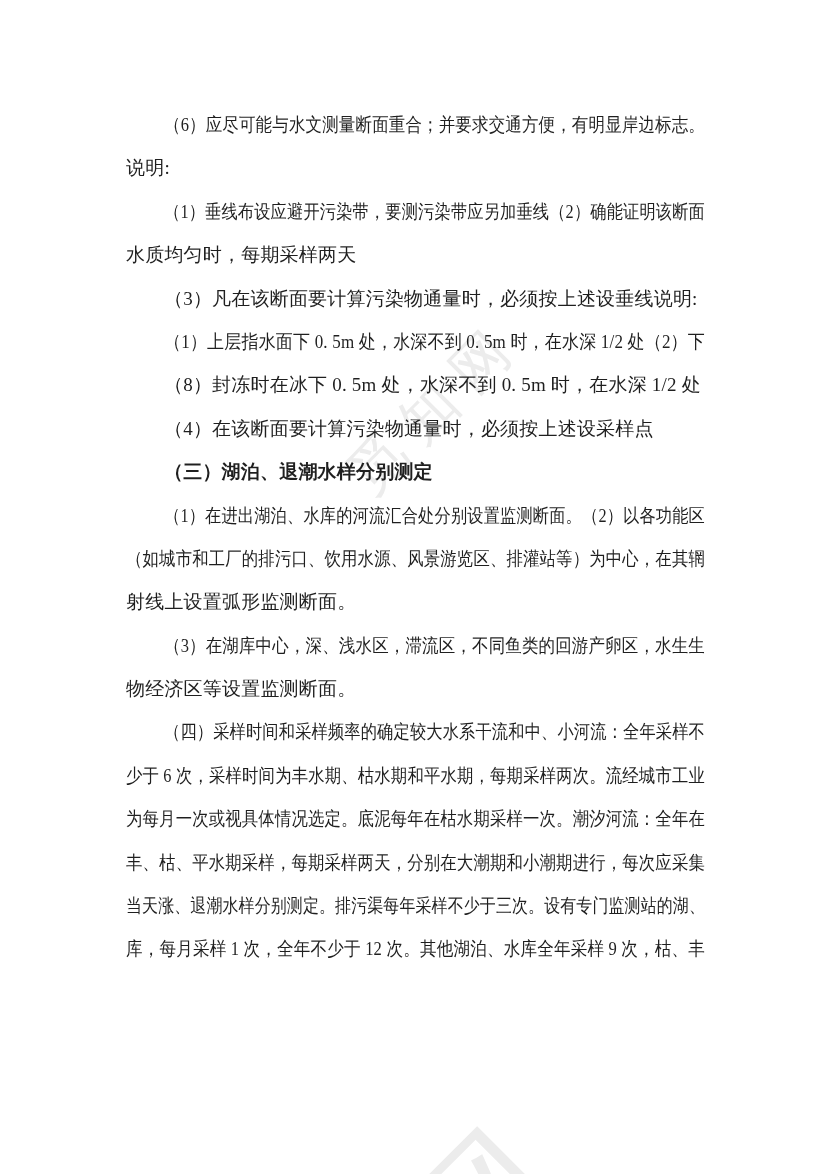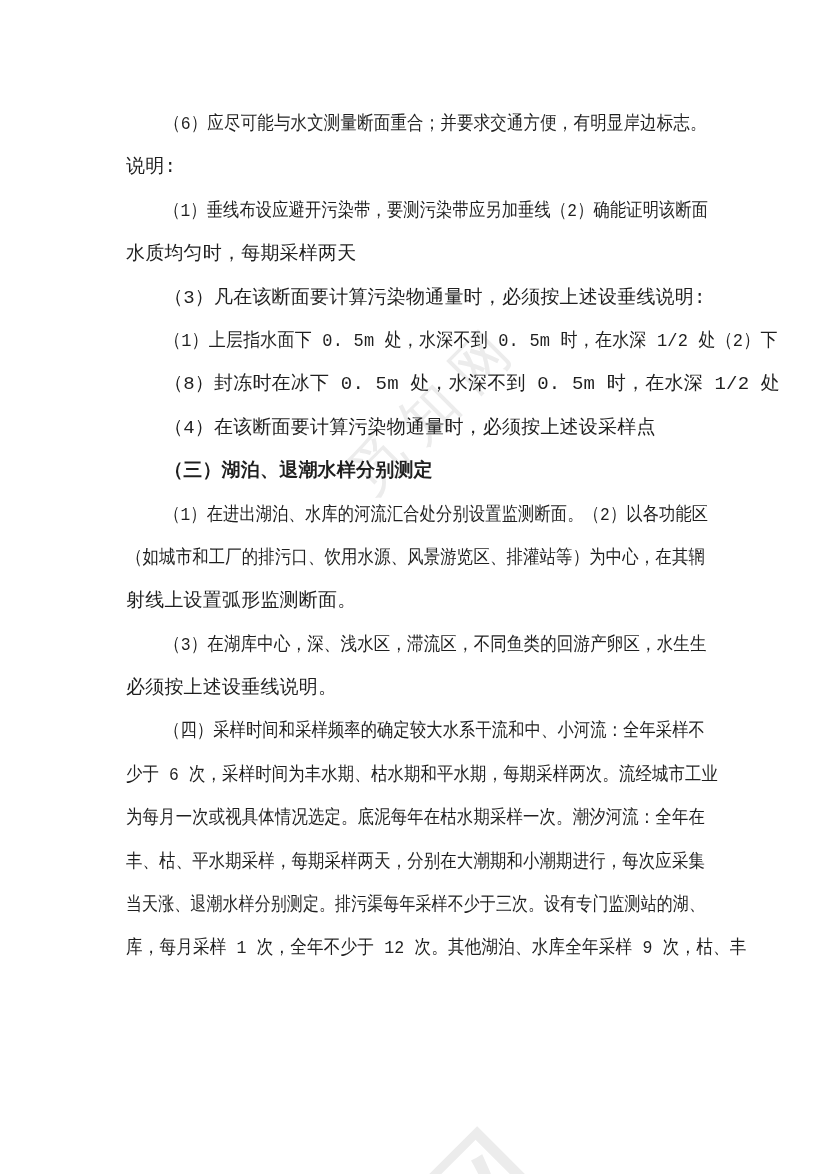--- a/index.html
+++ b/index.html
@@ -13,21 +13,20 @@
     height: 1174px;
     background: var(--bg, #ffffff);
     overflow: hidden;
     font-family: "Liberation Serif", "DejaVu Serif", serif;
   }
   .doc-body {
     position: absolute;
     left: 126px;
     top: 103px;
     width: 579px;
-    font-family: Liberation Mono, monospace;
   }
   .line {
     position: relative;
     height: 43.4px;
     line-height: 43.4px;
     font-size: 19px;
     color: var(--text-color, #1f1f1f);
     white-space: nowrap;
     text-align: left;
   }
@@ -72,21 +71,21 @@
       <div class="line"><span class="txt">水质均匀时，每期采样两天</span></div>
       <div class="line indent"><span class="txt">（3）凡在该断面要计算污染物通量时，必须按上述设垂线说明:</span></div>
       <div class="line indent"><span class="txt" style="transform: scaleX(0.895487);">（1）上层指水面下 0. 5m 处，水深不到 0. 5m 时，在水深 1/2 处（2）下</span></div>
       <div class="line indent"><span class="txt">（8）封冻时在冰下 0. 5m 处，水深不到 0. 5m 时，在水深 1/2 处</span></div>
       <div class="line indent"><span class="txt">（4）在该断面要计算污染物通量时，必须按上述设采样点</span></div>
       <div class="line indent bold"><span class="txt">（三）湖泊、退潮水样分别测定</span></div>
       <div class="line indent"><span class="txt" style="transform: scaleX(0.853565);">（1）在进出湖泊、水库的河流汇合处分别设置监测断面。（2）以各功能区</span></div>
       <div class="line"><span class="txt" style="transform: scaleX(0.861607);">（如城市和工厂的排污口、饮用水源、风景游览区、排灌站等）为中心，在其辋</span></div>
       <div class="line"><span class="txt">射线上设置弧形监测断面。</span></div>
       <div class="line indent"><span class="txt" style="transform: scaleX(0.866835);">（3）在湖库中心，深、浅水区，滞流区，不同鱼类的回游产卵区，水生生</span></div>
-      <div class="line"><span class="txt">必须按上述设垂线说明。</span></div>
+      <div class="line"><span class="txt">物经济区等设置监测断面。</span></div>
       <div class="line indent"><span class="txt" style="transform: scaleX(0.853838);">（四）采样时间和采样频率的确定较大水系干流和中、小河流：全年采样不</span></div>
       <div class="line"><span class="txt" style="transform: scaleX(0.861087);">少于 6 次，采样时间为丰水期、枯水期和平水期，每期采样两次。流经城市工业</span></div>
       <div class="line"><span class="txt" style="transform: scaleX(0.861607);">为每月一次或视具体情况选定。底泥每年在枯水期采样一次。潮汐河流：全年在</span></div>
       <div class="line"><span class="txt" style="transform: scaleX(0.861607);">丰、枯、平水期采样，每期采样两天，分别在大潮期和小潮期进行，每次应采集</span></div>
       <div class="line"><span class="txt" style="transform: scaleX(0.83767);">当天涨、退潮水样分别测定。排污渠每年采样不少于三次。设有专门监测站的湖、</span></div>
       <div class="line"><span class="txt" style="transform: scaleX(0.872378);">库，每月采样 1 次，全年不少于 12 次。其他湖泊、水库全年采样 9 次，枯、丰</span></div>
     </div>
 </div>
 
 </body></html>

